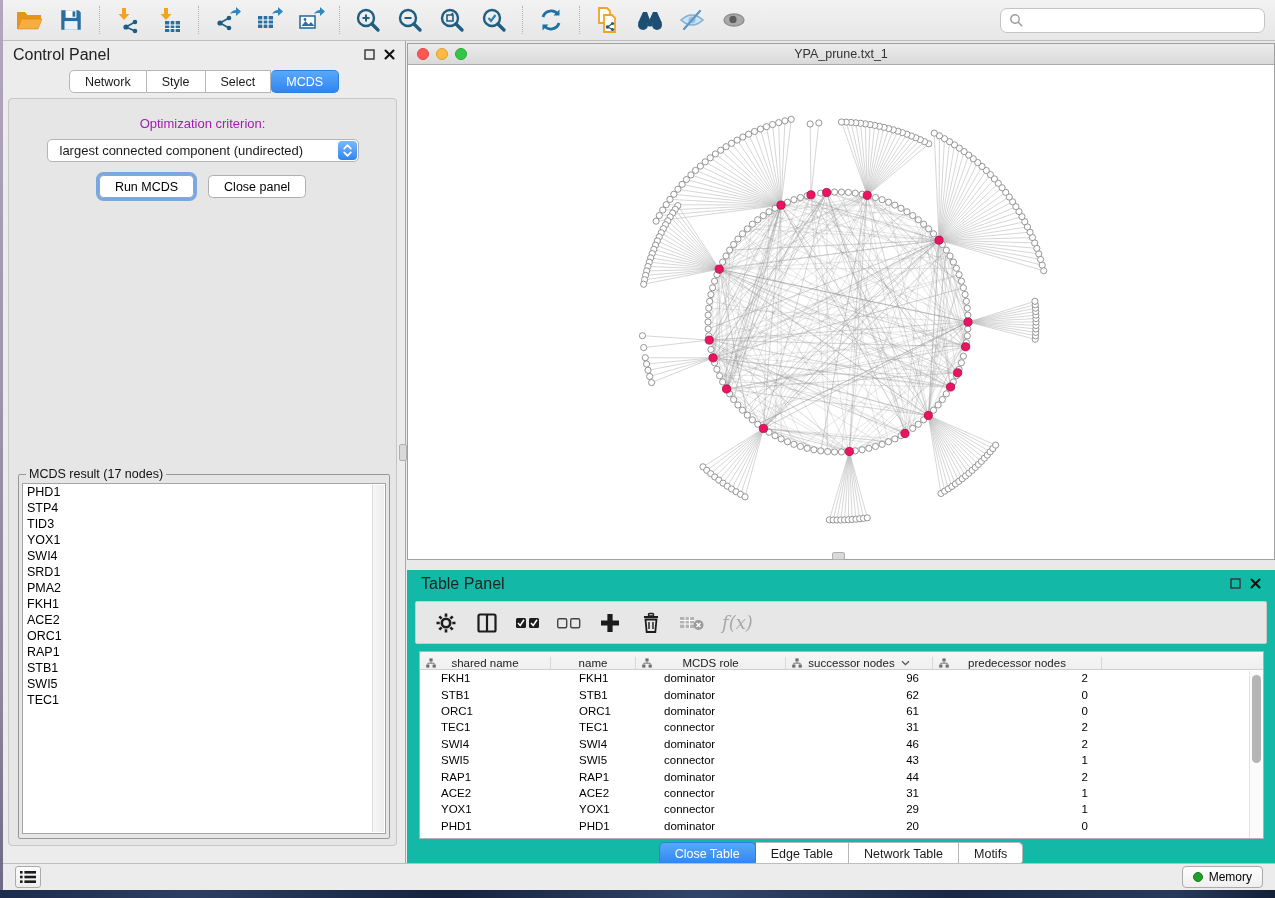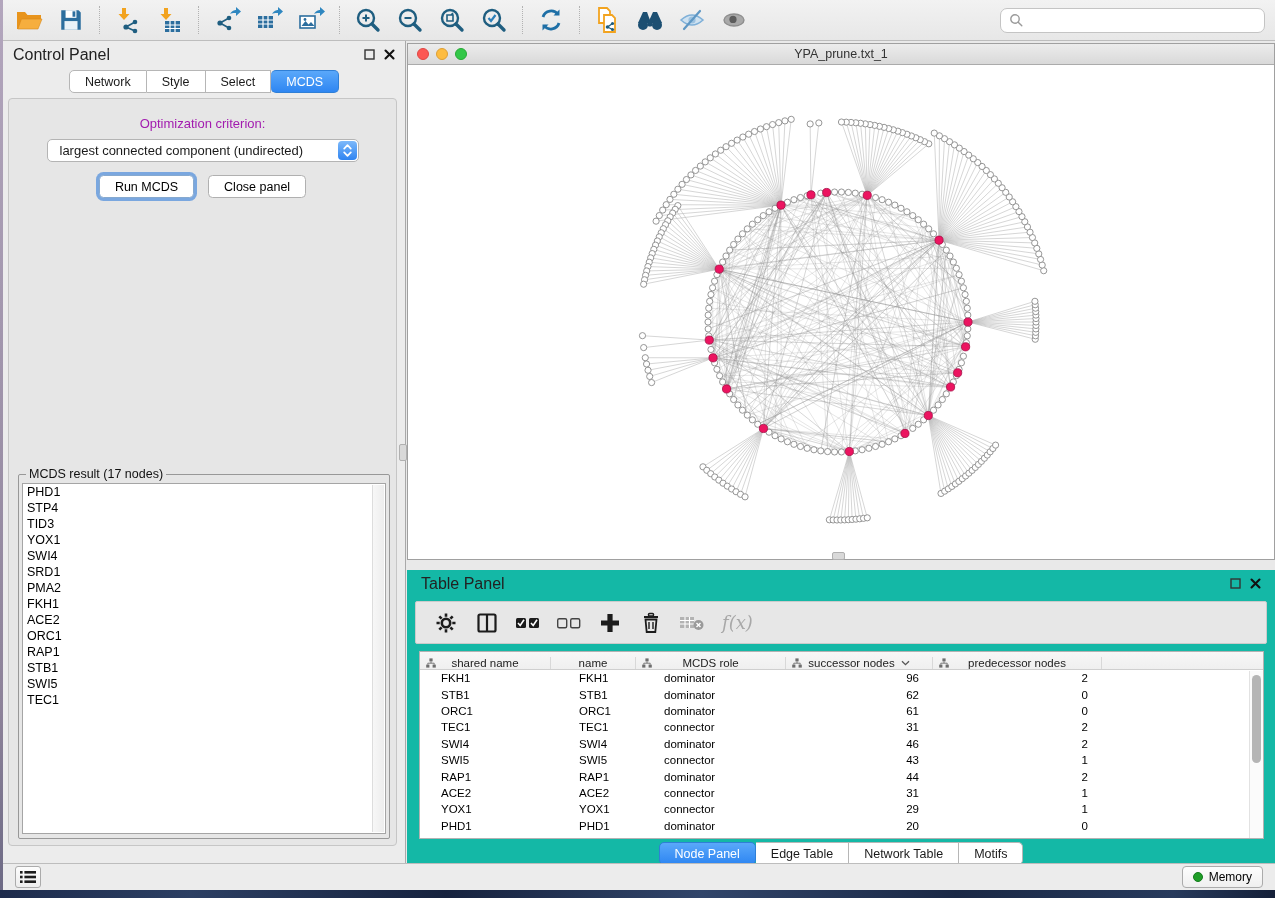--- a/index.html
+++ b/index.html
@@ -1229,21 +1229,21 @@
             <div class="td l2" style="width: 150px;">dominator</div>
             <div class="td r" style="width: 147px;">20</div>
             <div class="td r" style="width: 169px;">0</div>
           </div>
         </div>
       <div class="tscroll">
           <div class="tthumb"></div>
         </div>
     </div>
     <div class="bottom-tabs" id="bottom-tabs">
-        <div class="tab active">Node Panel</div>
+        <div class="tab active">Close Table</div>
         <div class="tab">Edge Table</div>
         <div class="tab">Network Table</div>
         <div class="tab">Motifs</div>
       </div>
   </div>
 
   <div class="status-bar">
     <button class="list-btn">
         <svg width="16" height="14" viewBox="0 0 16 14">
           <g fill="#1c1c1c">

